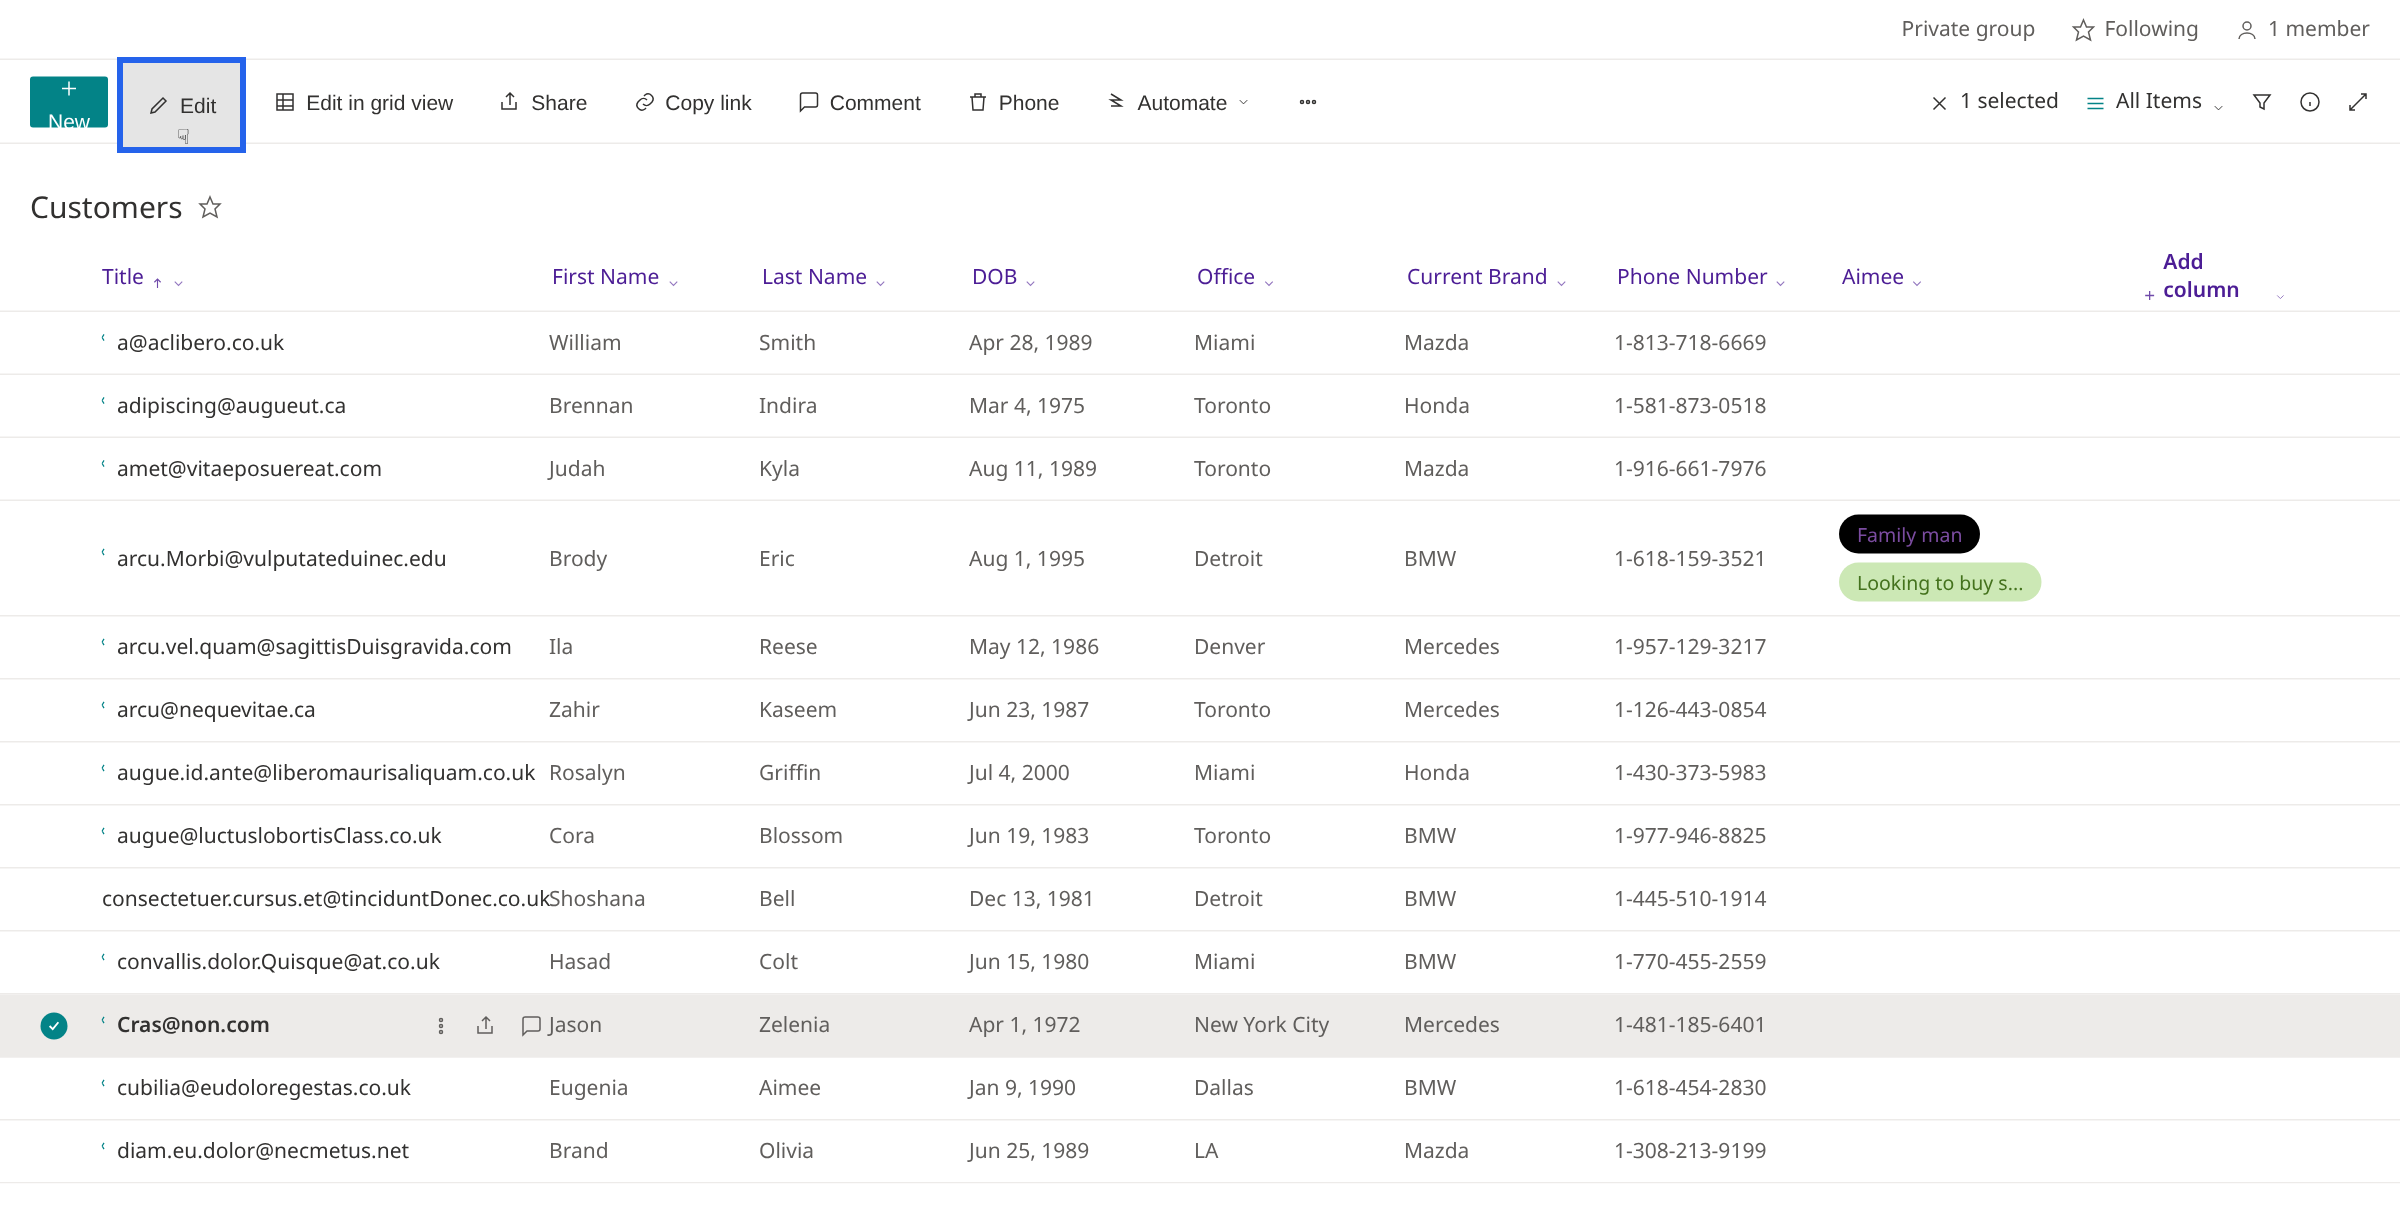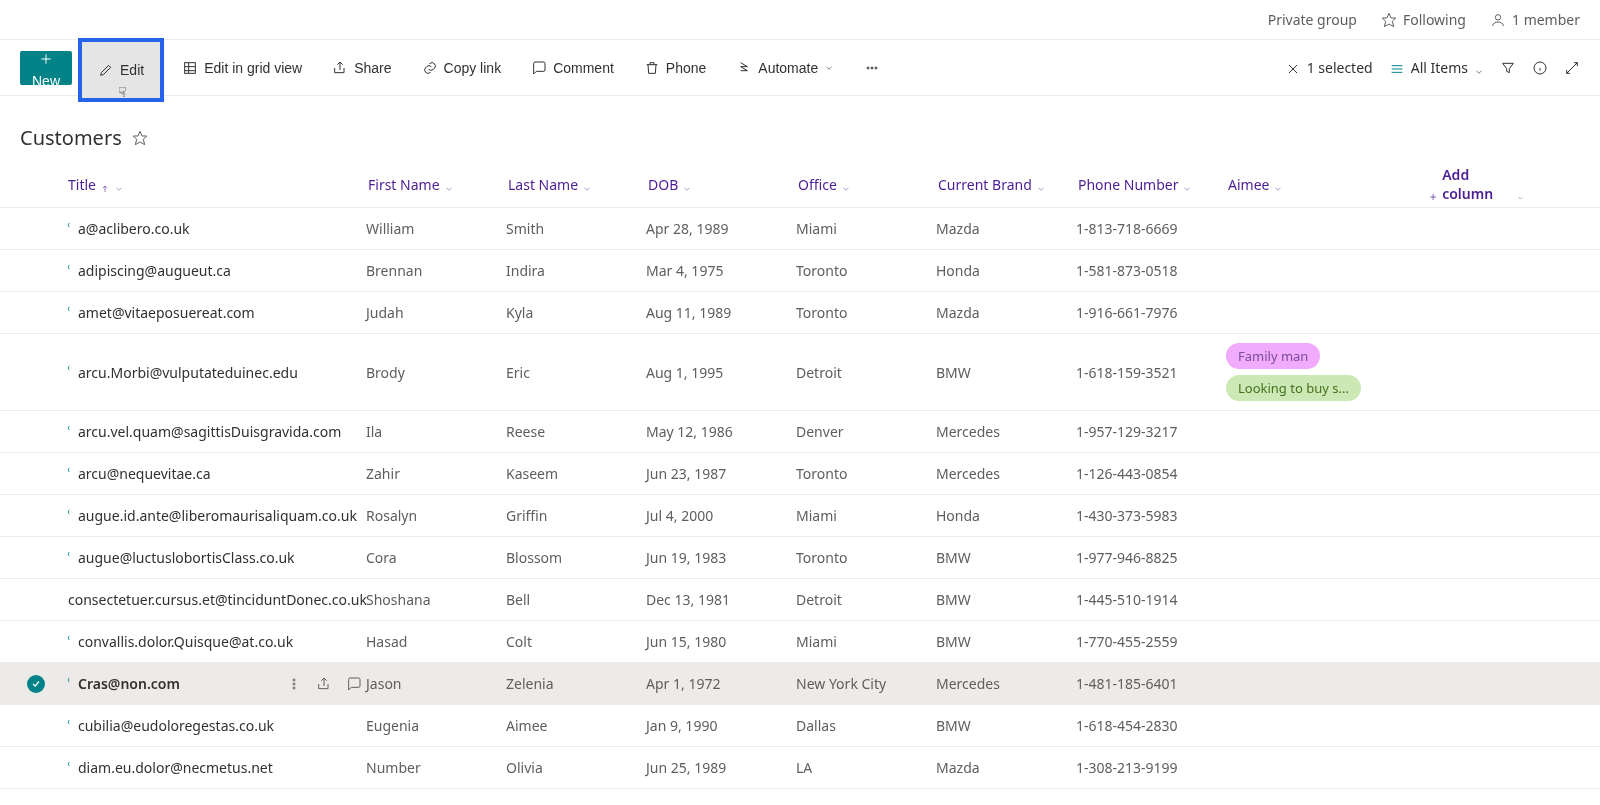--- a/index.html
+++ b/index.html
@@ -148,21 +148,21 @@
   .row-actions { display:inline-flex; gap:14px; color: var(--muted); margin-left: auto; padding-right: 4px;}
   .row-actions svg { width:16px; height:16px; stroke: currentColor; fill:none; stroke-width:1.5; }
 
   .tag {
     display:inline-block;
     padding: 4px 12px;
     border-radius: 14px;
     font-size: 13px;
     margin: 3px 4px 3px 0;
   }
-  .tag.purple { background: #f0abfc; color: #7b4ca0; }
+  .tag.purple { background: #000000; color: #7b4ca0; }
   .tag.green  { background: #cce8b5; color: #44721d; }
 
   
   .tool-right { display:flex; align-items:center; gap:16px; color: var(--text); }
   .tool-right .ic { width:16px; height:16px; stroke: currentColor; fill:none; stroke-width:1.5; }
   .tool-right .ic.info { stroke-width:1.5; }
   .tool-right .sm { display:inline-flex; align-items:flex-end; gap:6px; cursor:pointer; }
 </style>
 </head>
 <body>
@@ -590,21 +590,21 @@
         <div></div>
       </div>
       <div class="grid-row">
         <div class="sel-cell"></div>
         <div class="title-cell">
           <svg class="link-ind" viewBox="0 0 24 24">
             <path d="M5 12l3-5M5 12l3 5"></path>
           </svg>
           <span>diam.eu.dolor@necmetus.net</span>
         </div>
-        <div>Number</div>
+        <div>Brand</div>
         <div>Olivia</div>
         <div>Jun 25, 1989</div>
         <div>LA</div>
         <div>Mazda</div>
         <div>1-308-213-9199</div>
         <div style="padding: 6px 0px;"></div>
         <div></div>
       </div>
     </div>
 </div>

